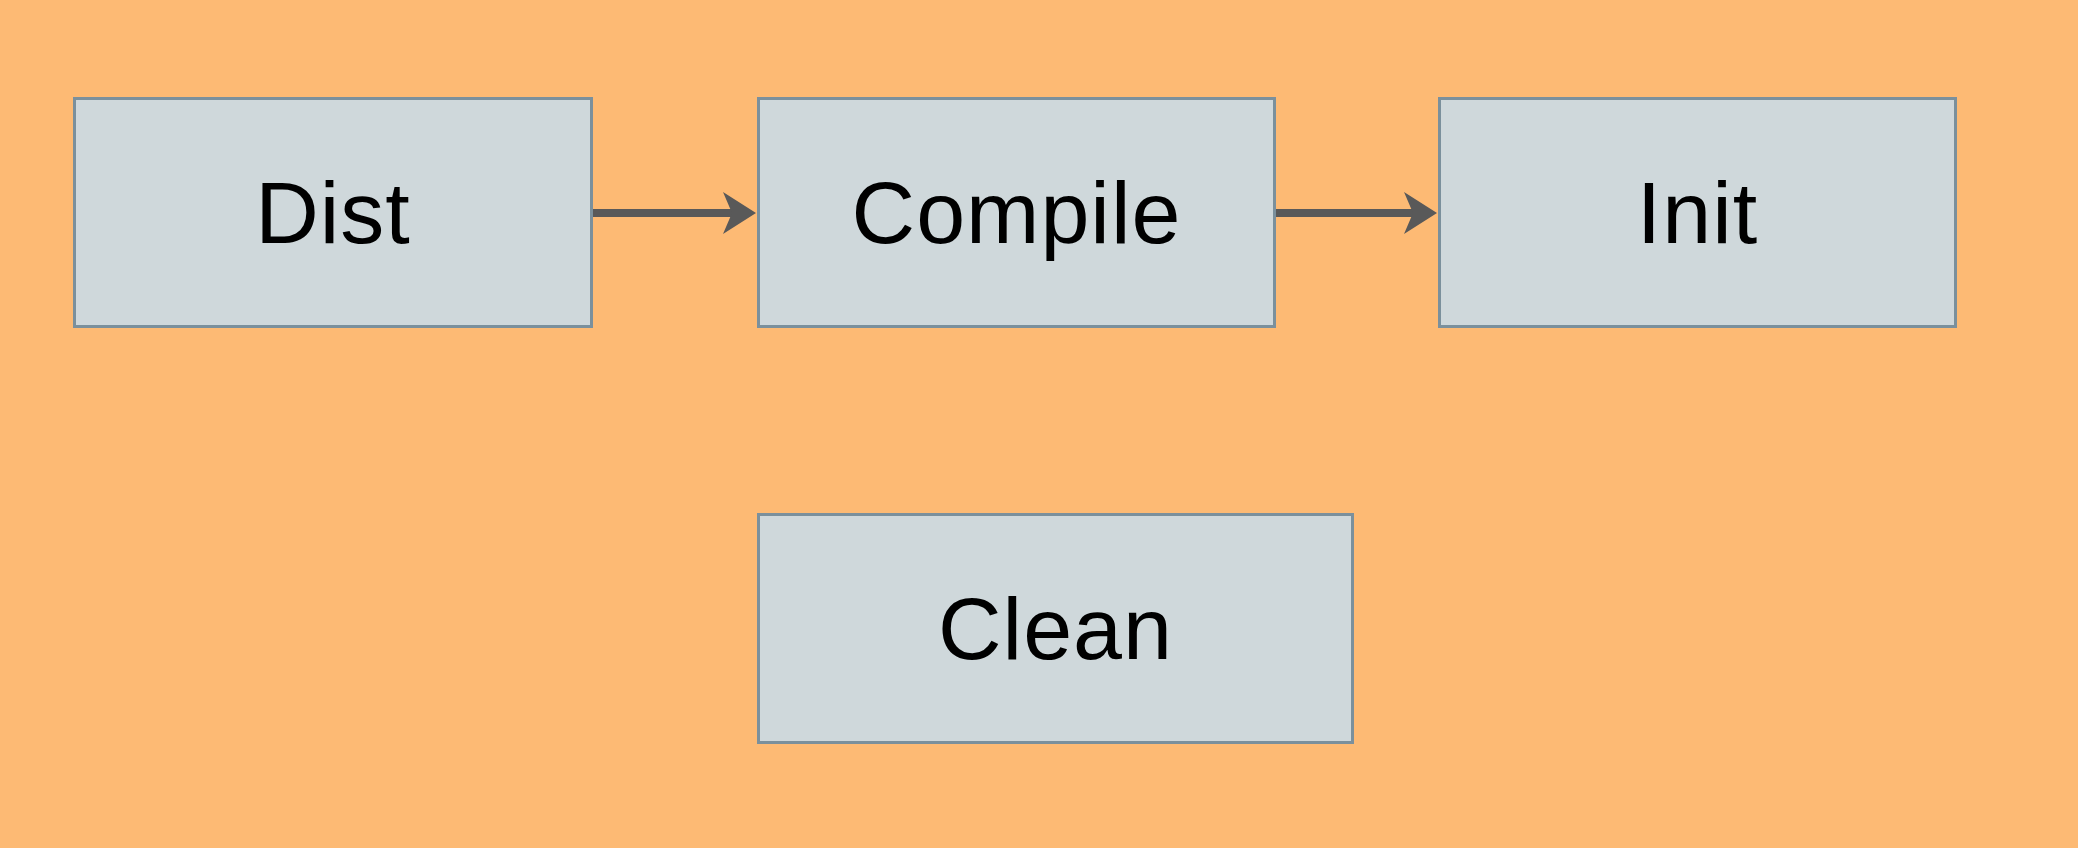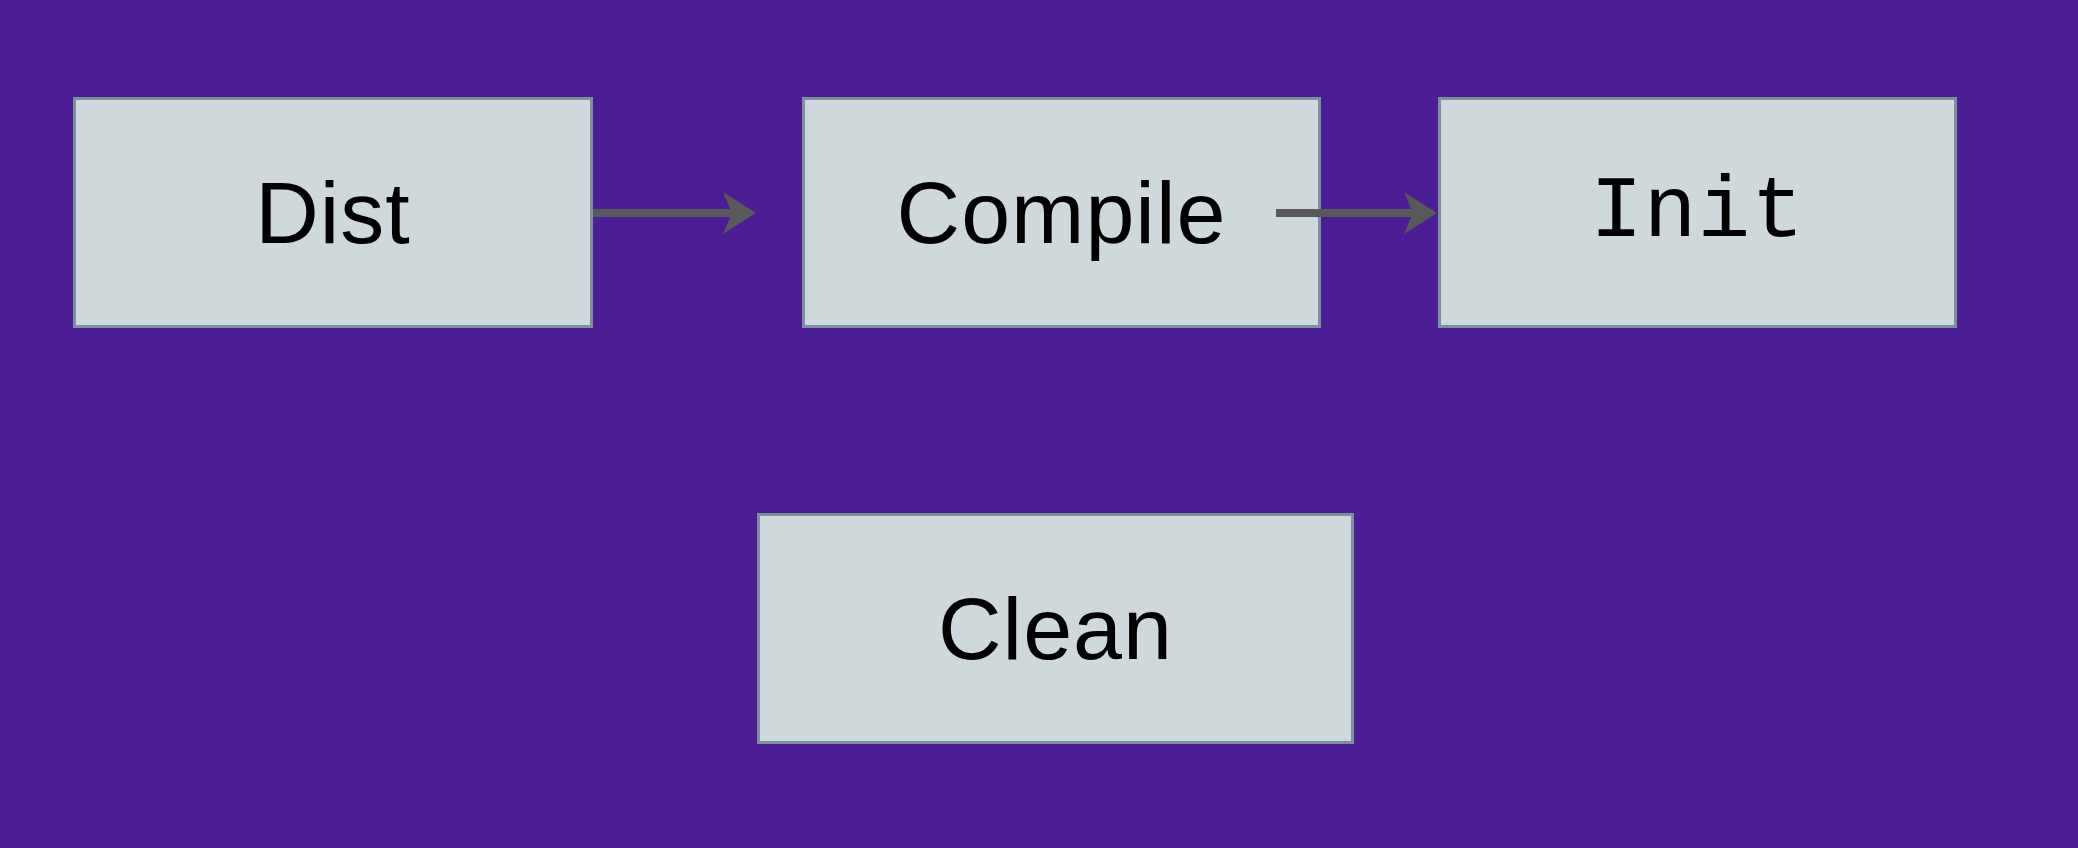--- a/index.html
+++ b/index.html
@@ -4,43 +4,43 @@
 <style>
   html, body {
     margin: 0;
     padding: 0;
     background: #ffffff;
   }
   .canvas {
     position: relative;
     width: 2078px;
     height: 848px;
-    background: #4c1d95;
+    background: #fdba74;
     font-family: "Liberation Sans", sans-serif;
     overflow: hidden;
   }
   .node {
     position: absolute;
     box-sizing: border-box;
     background: #cfd8db;
     border: 3px solid #7b909c;
     display: flex;
     align-items: center;
     justify-content: center;
   }
   .node .label {
     font-size: 88px;
     font-weight: 400;
     color: #000000;
     letter-spacing: 1px;
     white-space: nowrap;
   }
   .node-dist    { left: 73px;   top: 97px;  width: 520px; height: 231px; }
-  .node-compile { left: 757px;  top: 97px;  width: 519px; height: 231px; margin-left: 45px; }
-  .node-init    { left: 1438px; top: 97px;  width: 519px; height: 231px; font-family: Liberation Mono, monospace; }
+  .node-compile { left: 757px;  top: 97px;  width: 519px; height: 231px; }
+  .node-init    { left: 1438px; top: 97px;  width: 519px; height: 231px; }
   .node-clean   { left: 757px;  top: 513px; width: 597px; height: 231px; }
   .edges-overlay {
     position: absolute;
     left: 0; top: 0;
     width: 2078px;
     height: 848px;
     pointer-events: none;
   }
   .edge-line {
     stroke: #595959;

